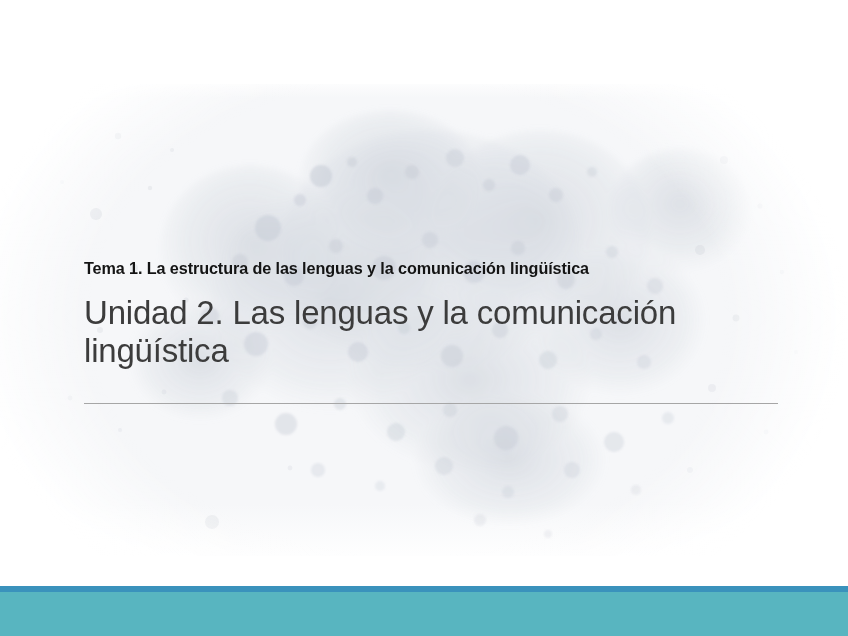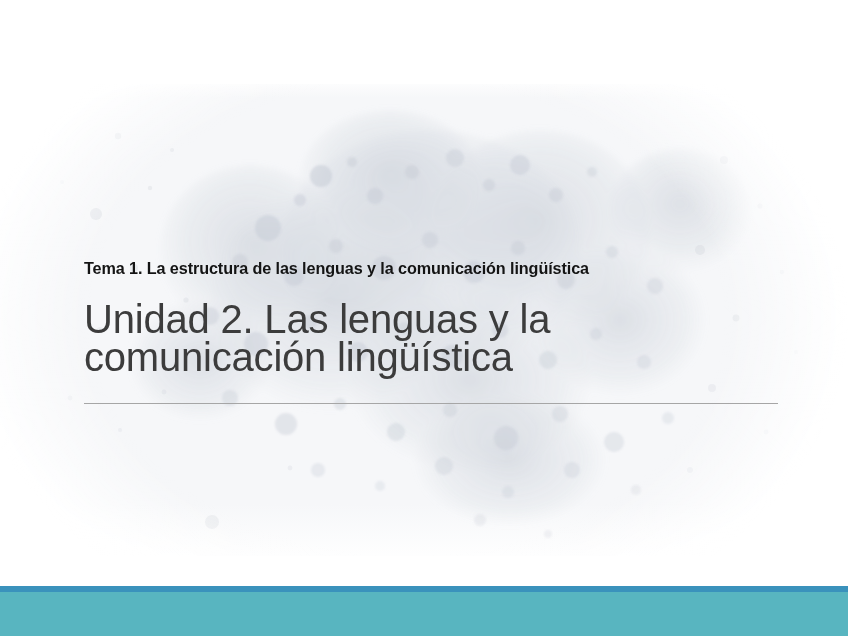--- a/index.html
+++ b/index.html
@@ -57,26 +57,26 @@
     top: 258px;
     width: 700px;
   }
 
   .subtitle {
     font-size: 16.2px;
     font-weight: bold;
     color: #141414;
     letter-spacing: -0.1px;
     line-height: 20px;
-    margin: 0 0 22px 0;
+    margin: 0 0 16px 0;
     white-space: nowrap;
   }
 
   .title {
-    font-size: 40px;
+    font-size: 33px;
     font-weight: 300;
     color: #3c3c3c;
     line-height: 38px;
     letter-spacing: -0.2px;
     margin: 0;
     width: 640px;
   }
 
   .divider {
     position: absolute;

